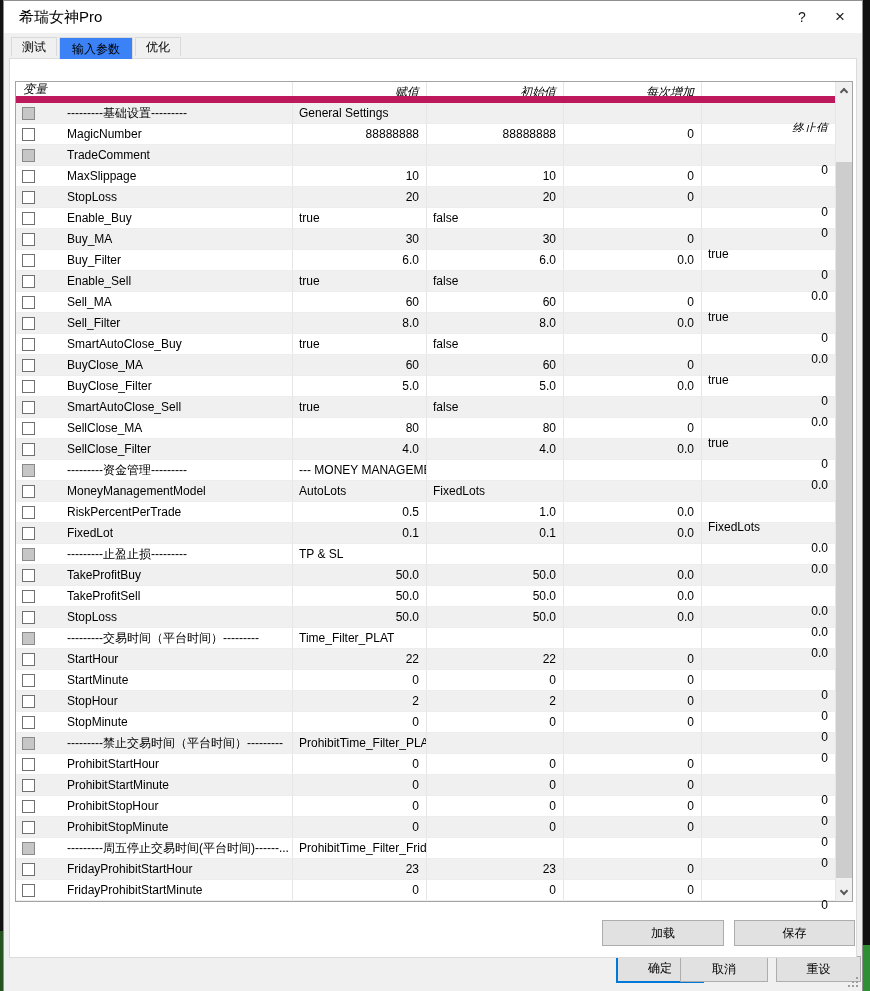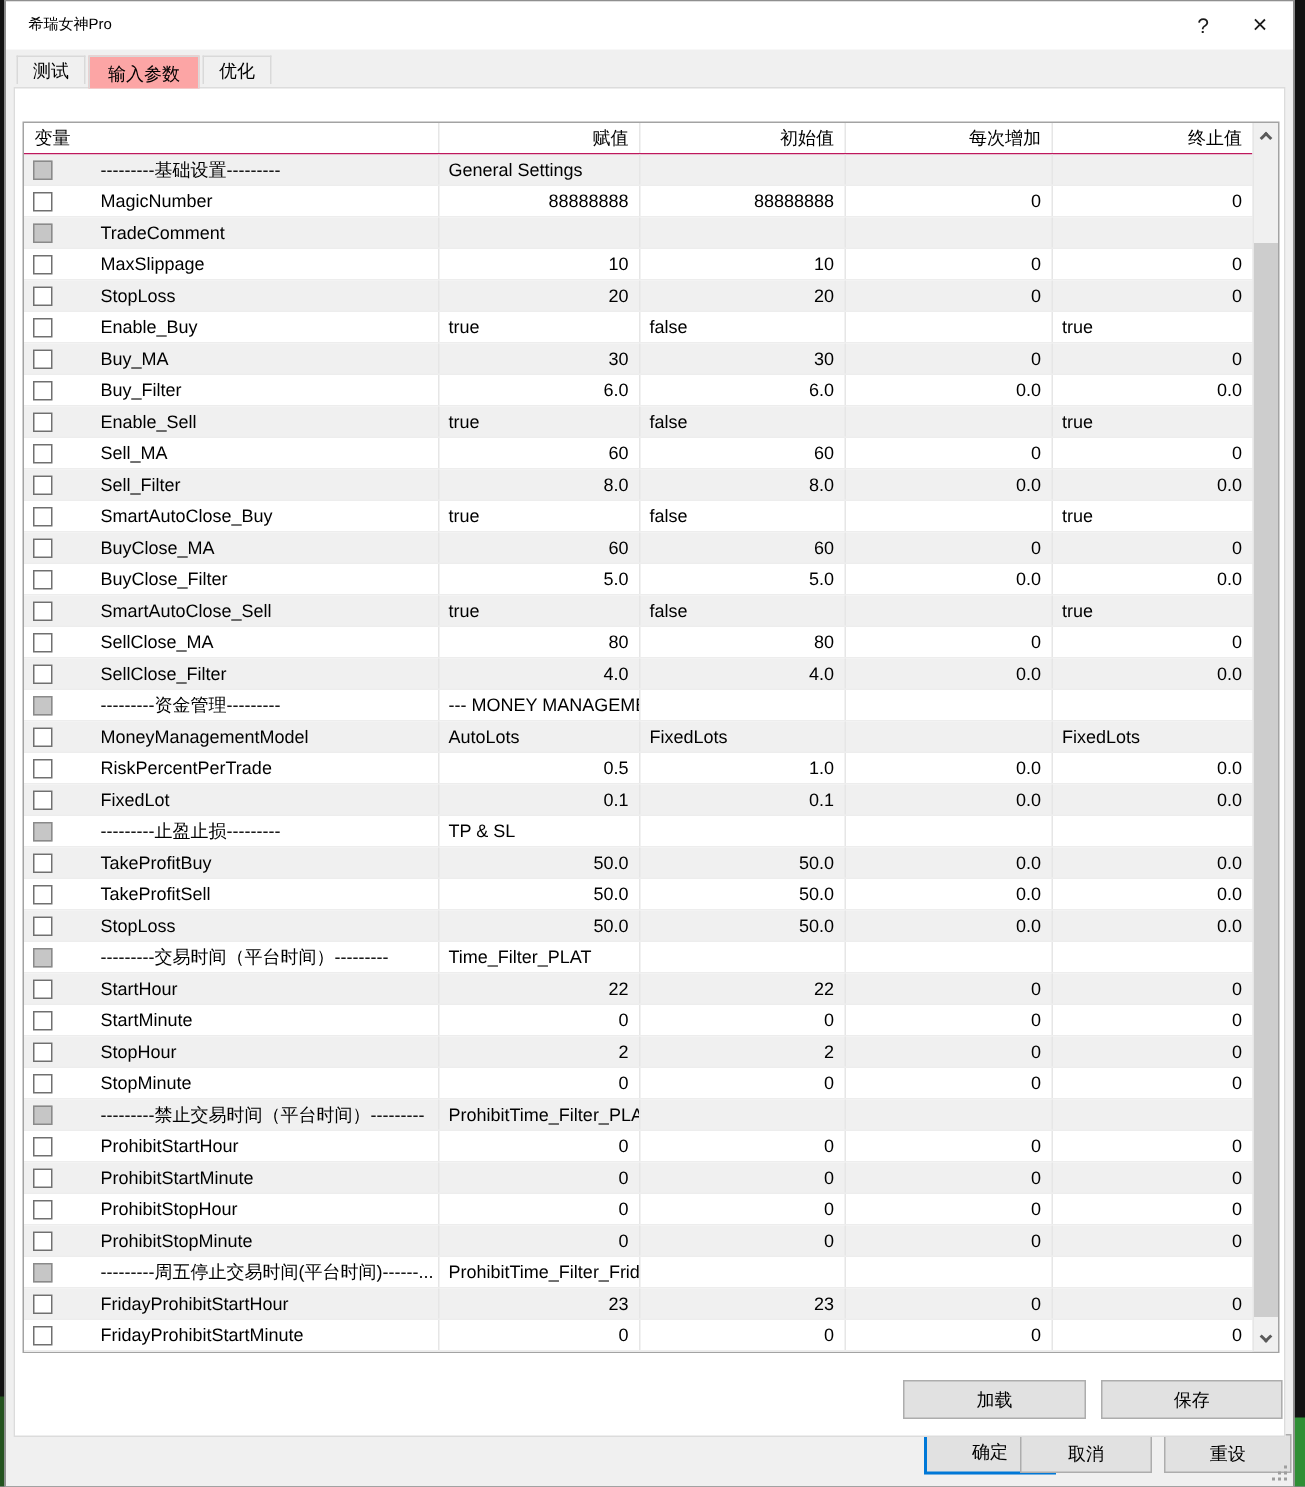--- a/index.html
+++ b/index.html
@@ -8,46 +8,46 @@
 
   .screen { position:relative; width:870px; height:991px; background:#121212; overflow:hidden; }
   .green-edge-left  { position:absolute; left:0; bottom:0; width:3px; height:60px; background:#24531f; }
   .green-edge-right { position:absolute; right:0; bottom:0; width:7px; height:46px; background:#2f8f35; }
 
   .dialog { position:absolute; left:3px; top:0; width:860px; height:991px;
             background:#f0f0f0; border:1px solid #8f8f8f; border-bottom:none; }
 
   
   .titlebar { position:absolute; left:0; top:0; right:0; height:32px; background:#ffffff; }
-  .title { position:absolute; left:15px; top:0; line-height:32px; font-size:10px; }
+  .title { position:absolute; left:15px; top:0; line-height:32px; font-size:15px; }
   .tb-btn { position:absolute; top:0; width:36px; height:32px; text-align:center; line-height:32px; color:#1a1a1a; }
   .help-btn { right:42px; font-size:14px; }
   .close-btn { right:4px; font-size:17px; }
 
   
   .tabs { position:absolute; left:7px; top:36px; display:flex; align-items:flex-start; height:22px; z-index:3; }
   .tab { height:19px; padding:2px 10px; background:#f0f0f0; border:1px solid #d9d9d9; border-bottom:none;
          margin-right:2px; line-height:15px; }
-  .tab.active { height:22px; padding:4px 12px; background:#fca5a5; position:relative; z-index:4; }
+  .tab.active { height:22px; padding:4px 12px; background:#3b82f6; position:relative; z-index:4; }
 
   
   .page { position:absolute; left:5px; top:57px; width:848px; height:900px;
           background:#ffffff; border:1px solid #dcdcdc; z-index:2; }
 
   
   .ptable { position:absolute; left:5px; top:22px; width:838px; height:821px;
             border:1px solid #a3a3a3; background:#fff; }
-  .thead { display:flex; height:21px; background:#fff; border-bottom:1px solid #be185d; width:819px; }
+  .thead { display:flex; height:21px; background:#fff; border-bottom:7px solid #be185d; width:819px;font-style:italic; }
   .hcell { height:100%; line-height:20px; border-right:1px solid #e6e6e6; padding:0 7px; white-space:nowrap; overflow:hidden; }
   .rows  { width:819px; }
   .row   { display:flex; height:21px; border-bottom:1px solid #ededed; background:#fff; }
   .row.alt { background:#f0f0f0; }
   .cell  { height:100%; border-right:1px solid #e6e6e6; overflow:hidden; white-space:nowrap; }
   .c0 { width:277px; display:flex; align-items:center; }
-  .c1 { width:134px; } .c2 { width:137px; } .c3 { width:138px; } .c4 { width:133px; border-right:none; }
+  .c1 { width:134px; } .c2 { width:137px; } .c3 { width:138px; } .c4 { width:133px; border-right:none;margin-top:36px; }
   .hcell.c0 { text-align:left; }
   .hcell.hr { text-align:right; }
   .val { line-height:20px; }
   .val.num { text-align:right; padding-right:7px; }
   .val.txt { text-align:left; padding-left:6px; }
   .cb { width:13px; height:13px; margin:0 7px 0 6px; background:#fff; border:1px solid #707070; flex:none; }
   .cb.gray { background:#c6c6c6; border-color:#8a8a8a; }
   .name { line-height:20px;margin-left:25px; }
 
   

